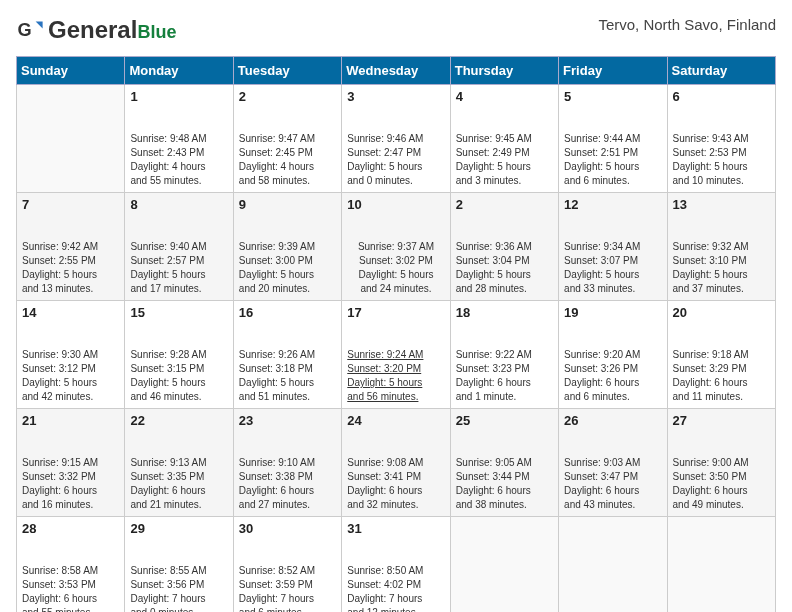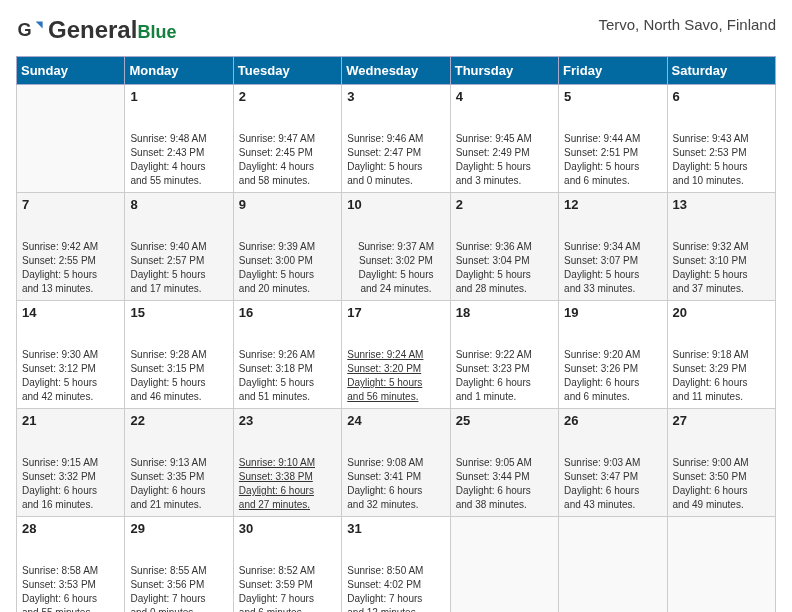--- a/index.html
+++ b/index.html
@@ -278,21 +278,21 @@
         </td>
         <td>
           <span class="day-number">22</span>
           <div class="day-info" style="white-space: pre-line;">Sunrise: 9:13 AM
 Sunset: 3:35 PM
 Daylight: 6 hours
 and 21 minutes.</div>
         </td>
         <td>
           <span class="day-number">23</span>
-          <div class="day-info" style="white-space: pre-line; text-decoration: underline;">Sunrise: 9:10 AM
+          <div class="day-info" style="white-space: pre-line;">Sunrise: 9:10 AM
 Sunset: 3:38 PM
 Daylight: 6 hours
 and 27 minutes.</div>
         </td>
         <td>
           <span class="day-number">24</span>
           <div class="day-info" style="white-space: pre-line;">Sunrise: 9:08 AM
 Sunset: 3:41 PM
 Daylight: 6 hours
 and 32 minutes.</div>

